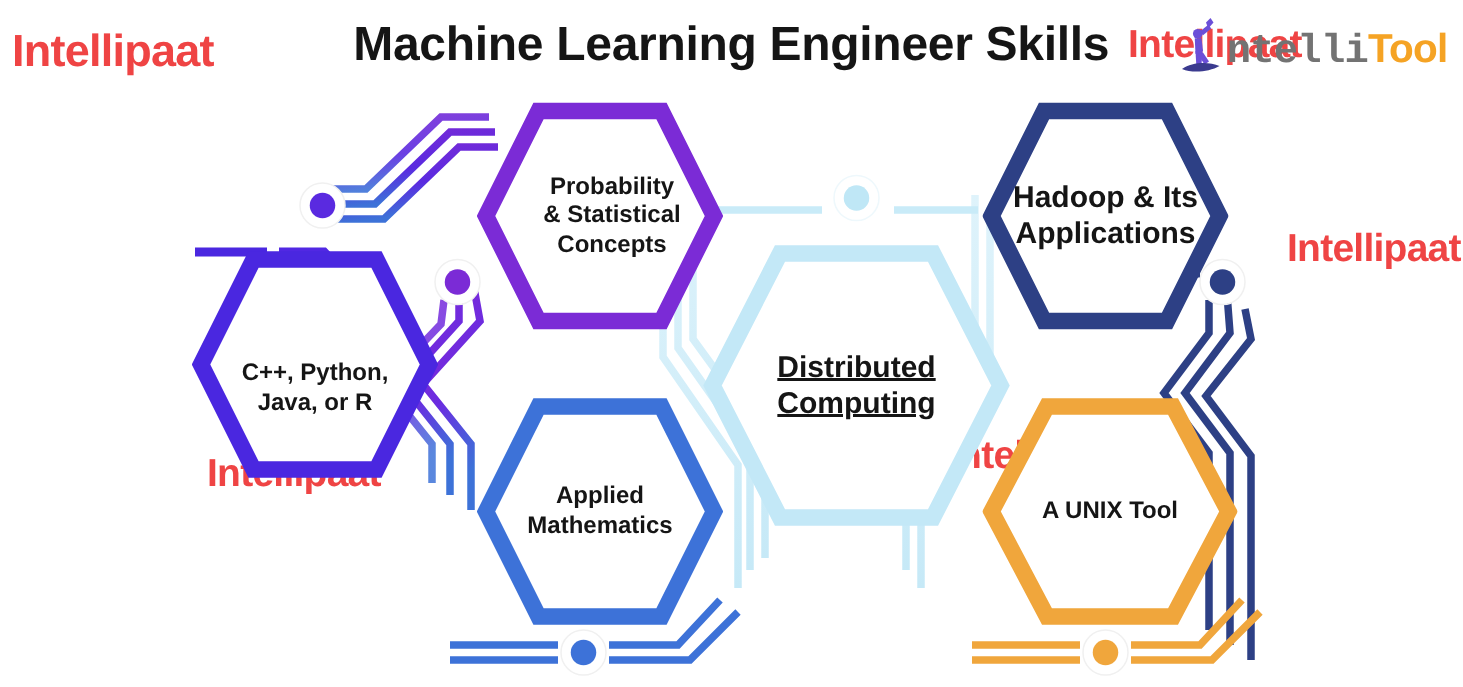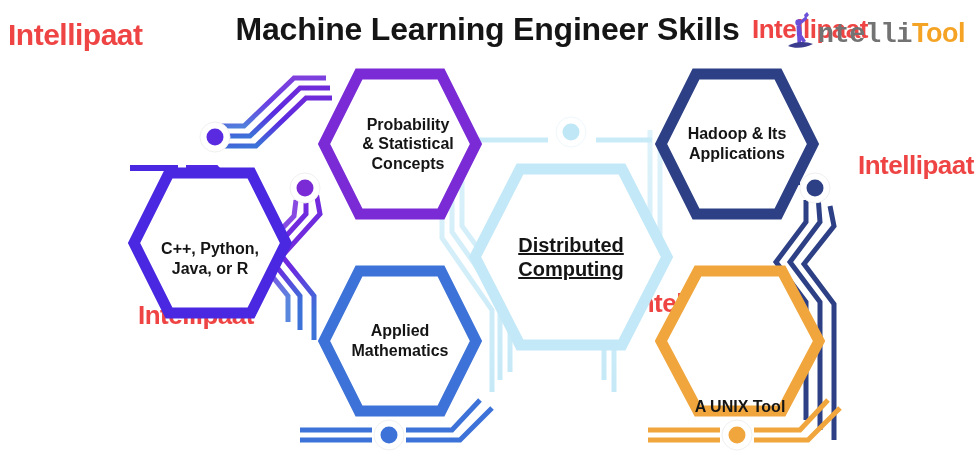--- a/index.html
+++ b/index.html
@@ -254,24 +254,24 @@
       <polygon points="52,7 154,7 199,95 154,183 52,183 7,95" fill="#ffffff" stroke="#c3e8f7" stroke-width="11" stroke-linejoin="miter"></polygon>
     </svg>
     <div class="label" style="font-size:20px;text-decoration:underline;">Distributed
 Computing</div>
   </div>
 
   <div class="hex" style="left:655px;top:68px;width:164px;height:152px;">
     <svg width="164" height="152" viewBox="0 0 164 152">
       <polygon points="41,6 123,6 158,76 123,146 41,146 6,76" fill="#ffffff" stroke="#2d4085" stroke-width="11" stroke-linejoin="miter"></polygon>
     </svg>
-    <div class="label" style="font-size:16px;">Hadoop &amp; Its
+    <div class="label" style="font-size:20px;">Hadoop &amp; Its
 Applications</div>
   </div>
 
-  <div class="hex" style="left:655px;top:265px;width:170px;height:152px;align-items:flex-end;">
+  <div class="hex" style="left:655px;top:265px;width:170px;height:152px;">
     <svg width="170" height="152" viewBox="0 0 170 152">
       <polygon points="43,6 127,6 164,76 127,146 43,146 6,76" fill="#ffffff" stroke="#f0a63c" stroke-width="11" stroke-linejoin="miter"></polygon>
     </svg>
     <div class="label" style="font-size:16px;">A UNIX Tool</div>
   </div>
 
 </div>
 
 </body></html>

